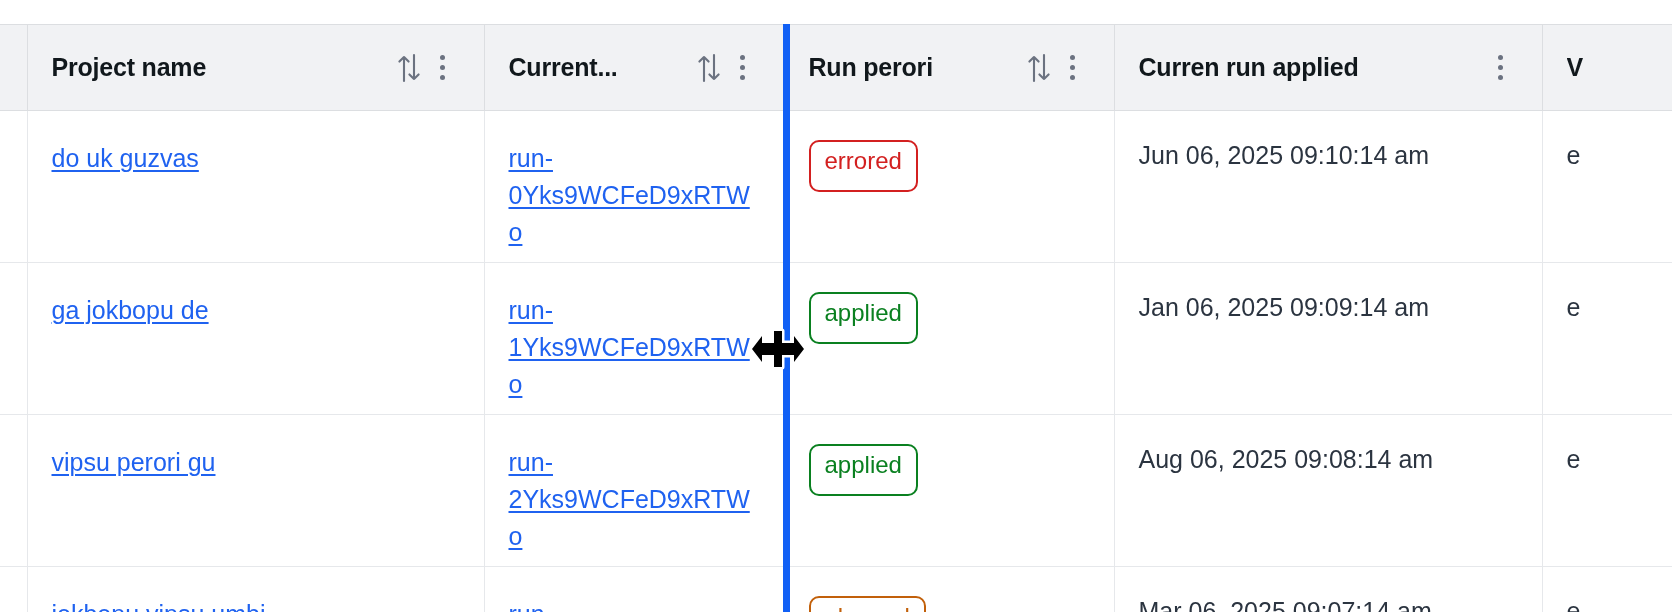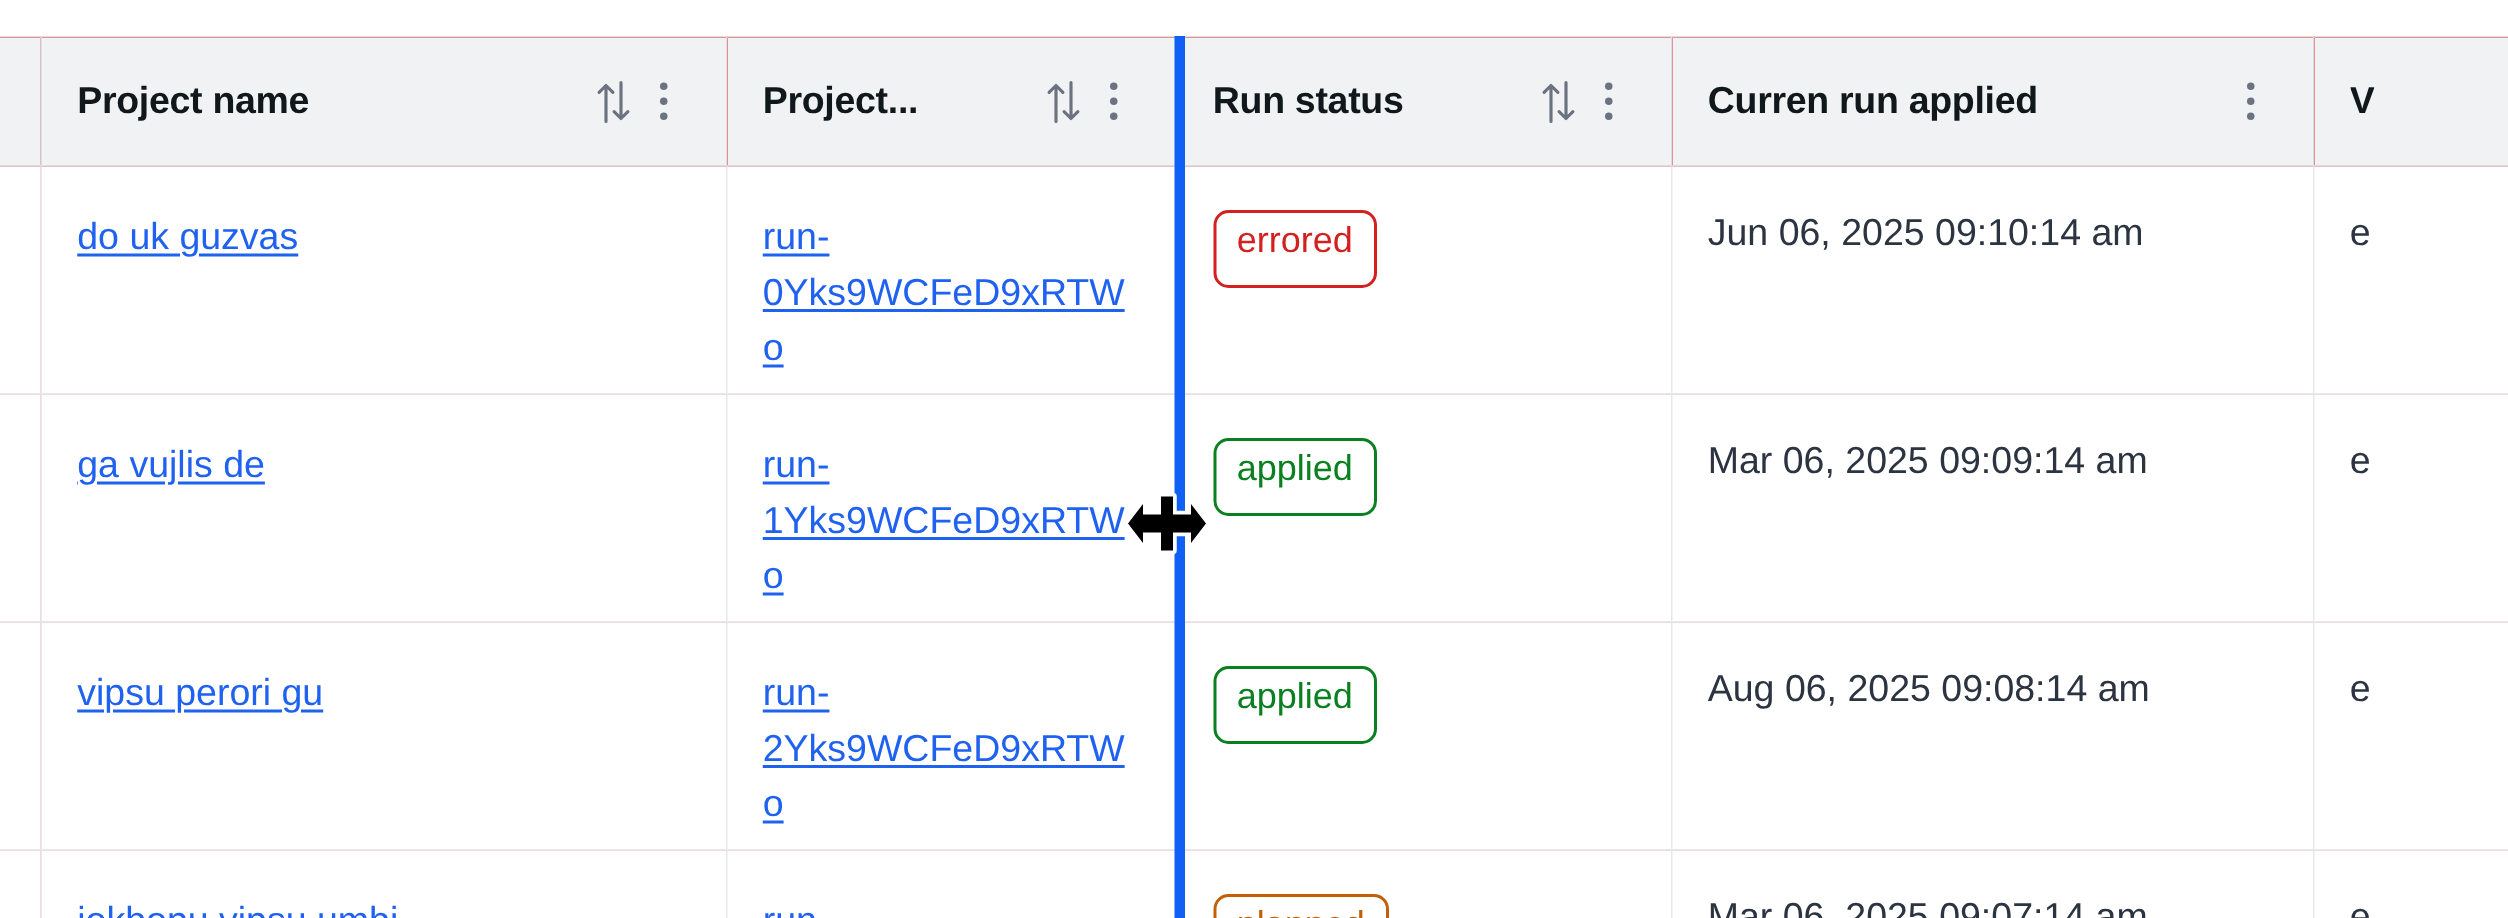--- a/index.html
+++ b/index.html
@@ -225,39 +225,39 @@
               <span class="kebab">
                 <i></i>
                   <i></i>
                   <i></i>
               </span>
             </div>
           </th>
 
           <th>
             <div class="th-inner">
-              <span class="th-label">Project...</span>
+              <span class="th-label">Current...</span>
               <span class="th-spacer"></span>
               <span class="icon-btn">
                 <svg width="28" height="34" viewBox="0 0 28 34" fill="none">
                   <path d="M9 30 L9 6 M4.4 10.6 L9 6 L13.6 10.6" stroke="#6b7280" stroke-width="2.1" stroke-linecap="round" stroke-linejoin="round"></path>
                   <path d="M19 4 L19 28 M14.4 23.4 L19 28 L23.6 23.4" stroke="#6b7280" stroke-width="2.1" stroke-linecap="round" stroke-linejoin="round"></path>
                 </svg>
               </span>
               <span class="kebab">
                 <i></i>
                   <i></i>
                   <i></i>
               </span>
             </div>
           </th>
 
           <th>
             <div class="th-inner">
-              <span class="th-label">Run status</span>
+              <span class="th-label">Run perori</span>
               <span class="th-spacer"></span>
               <span class="icon-btn">
                 <svg width="28" height="34" viewBox="0 0 28 34" fill="none">
                   <path d="M9 30 L9 6 M4.4 10.6 L9 6 L13.6 10.6" stroke="#6b7280" stroke-width="2.1" stroke-linecap="round" stroke-linejoin="round"></path>
                   <path d="M19 4 L19 28 M14.4 23.4 L19 28 L23.6 23.4" stroke="#6b7280" stroke-width="2.1" stroke-linecap="round" stroke-linejoin="round"></path>
                 </svg>
               </span>
               <span class="kebab">
                 <i></i>
                   <i></i>
@@ -315,36 +315,36 @@
             <div class="cell-pad">
               <span class="ts">e</span>
             </div>
           </td>
         </tr>
 
         <tr>
           <td class="gutter-c"></td>
           <td>
             <div class="cell-pad">
-              <span class="link">ga vujlis de</span>
+              <span class="link">ga jokbopu de</span>
             </div>
           </td>
           <td>
             <div class="cell-pad">
               <span class="link mono-wrap">run-1Yks9WCFeD9xRTWo</span>
             </div>
           </td>
           <td>
             <div class="cell-pad">
               <span class="badge applied">applied</span>
             </div>
           </td>
           <td>
             <div class="cell-pad">
-              <span class="ts">Mar 06, 2025 09:09:14 am</span>
+              <span class="ts">Jan 06, 2025 09:09:14 am</span>
             </div>
           </td>
           <td>
             <div class="cell-pad">
               <span class="ts">e</span>
             </div>
           </td>
         </tr>
 
         <tr>

